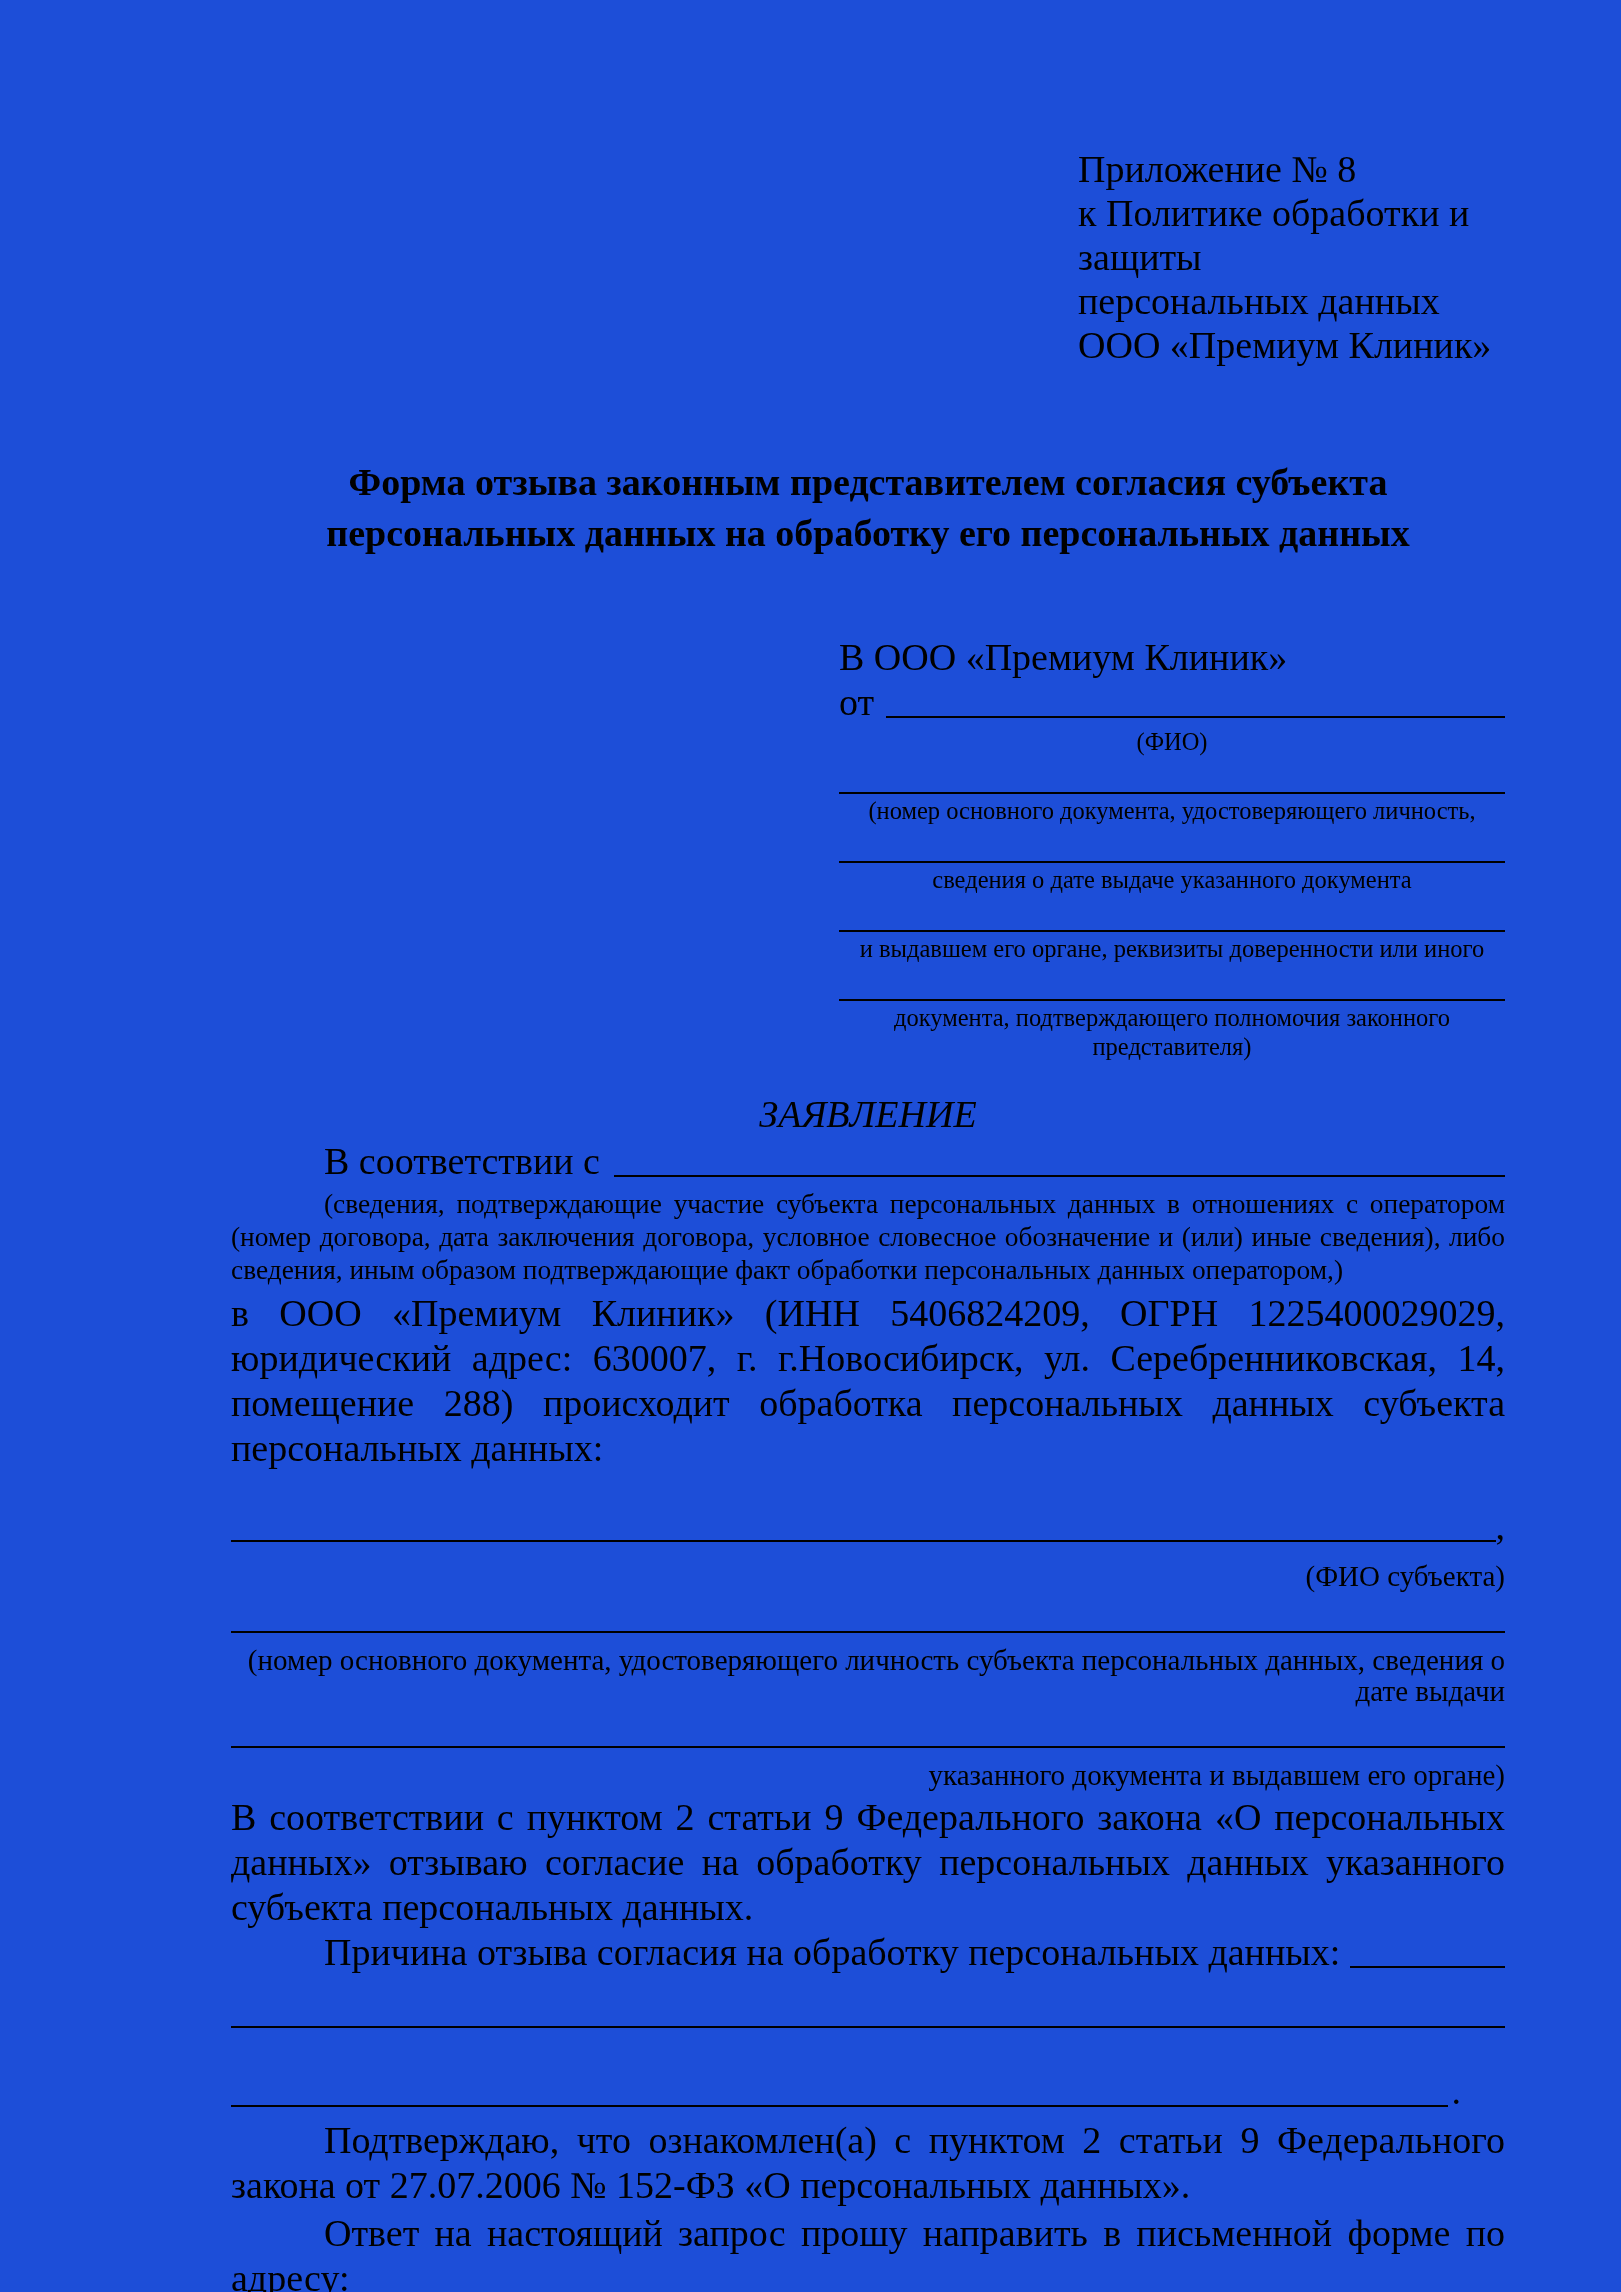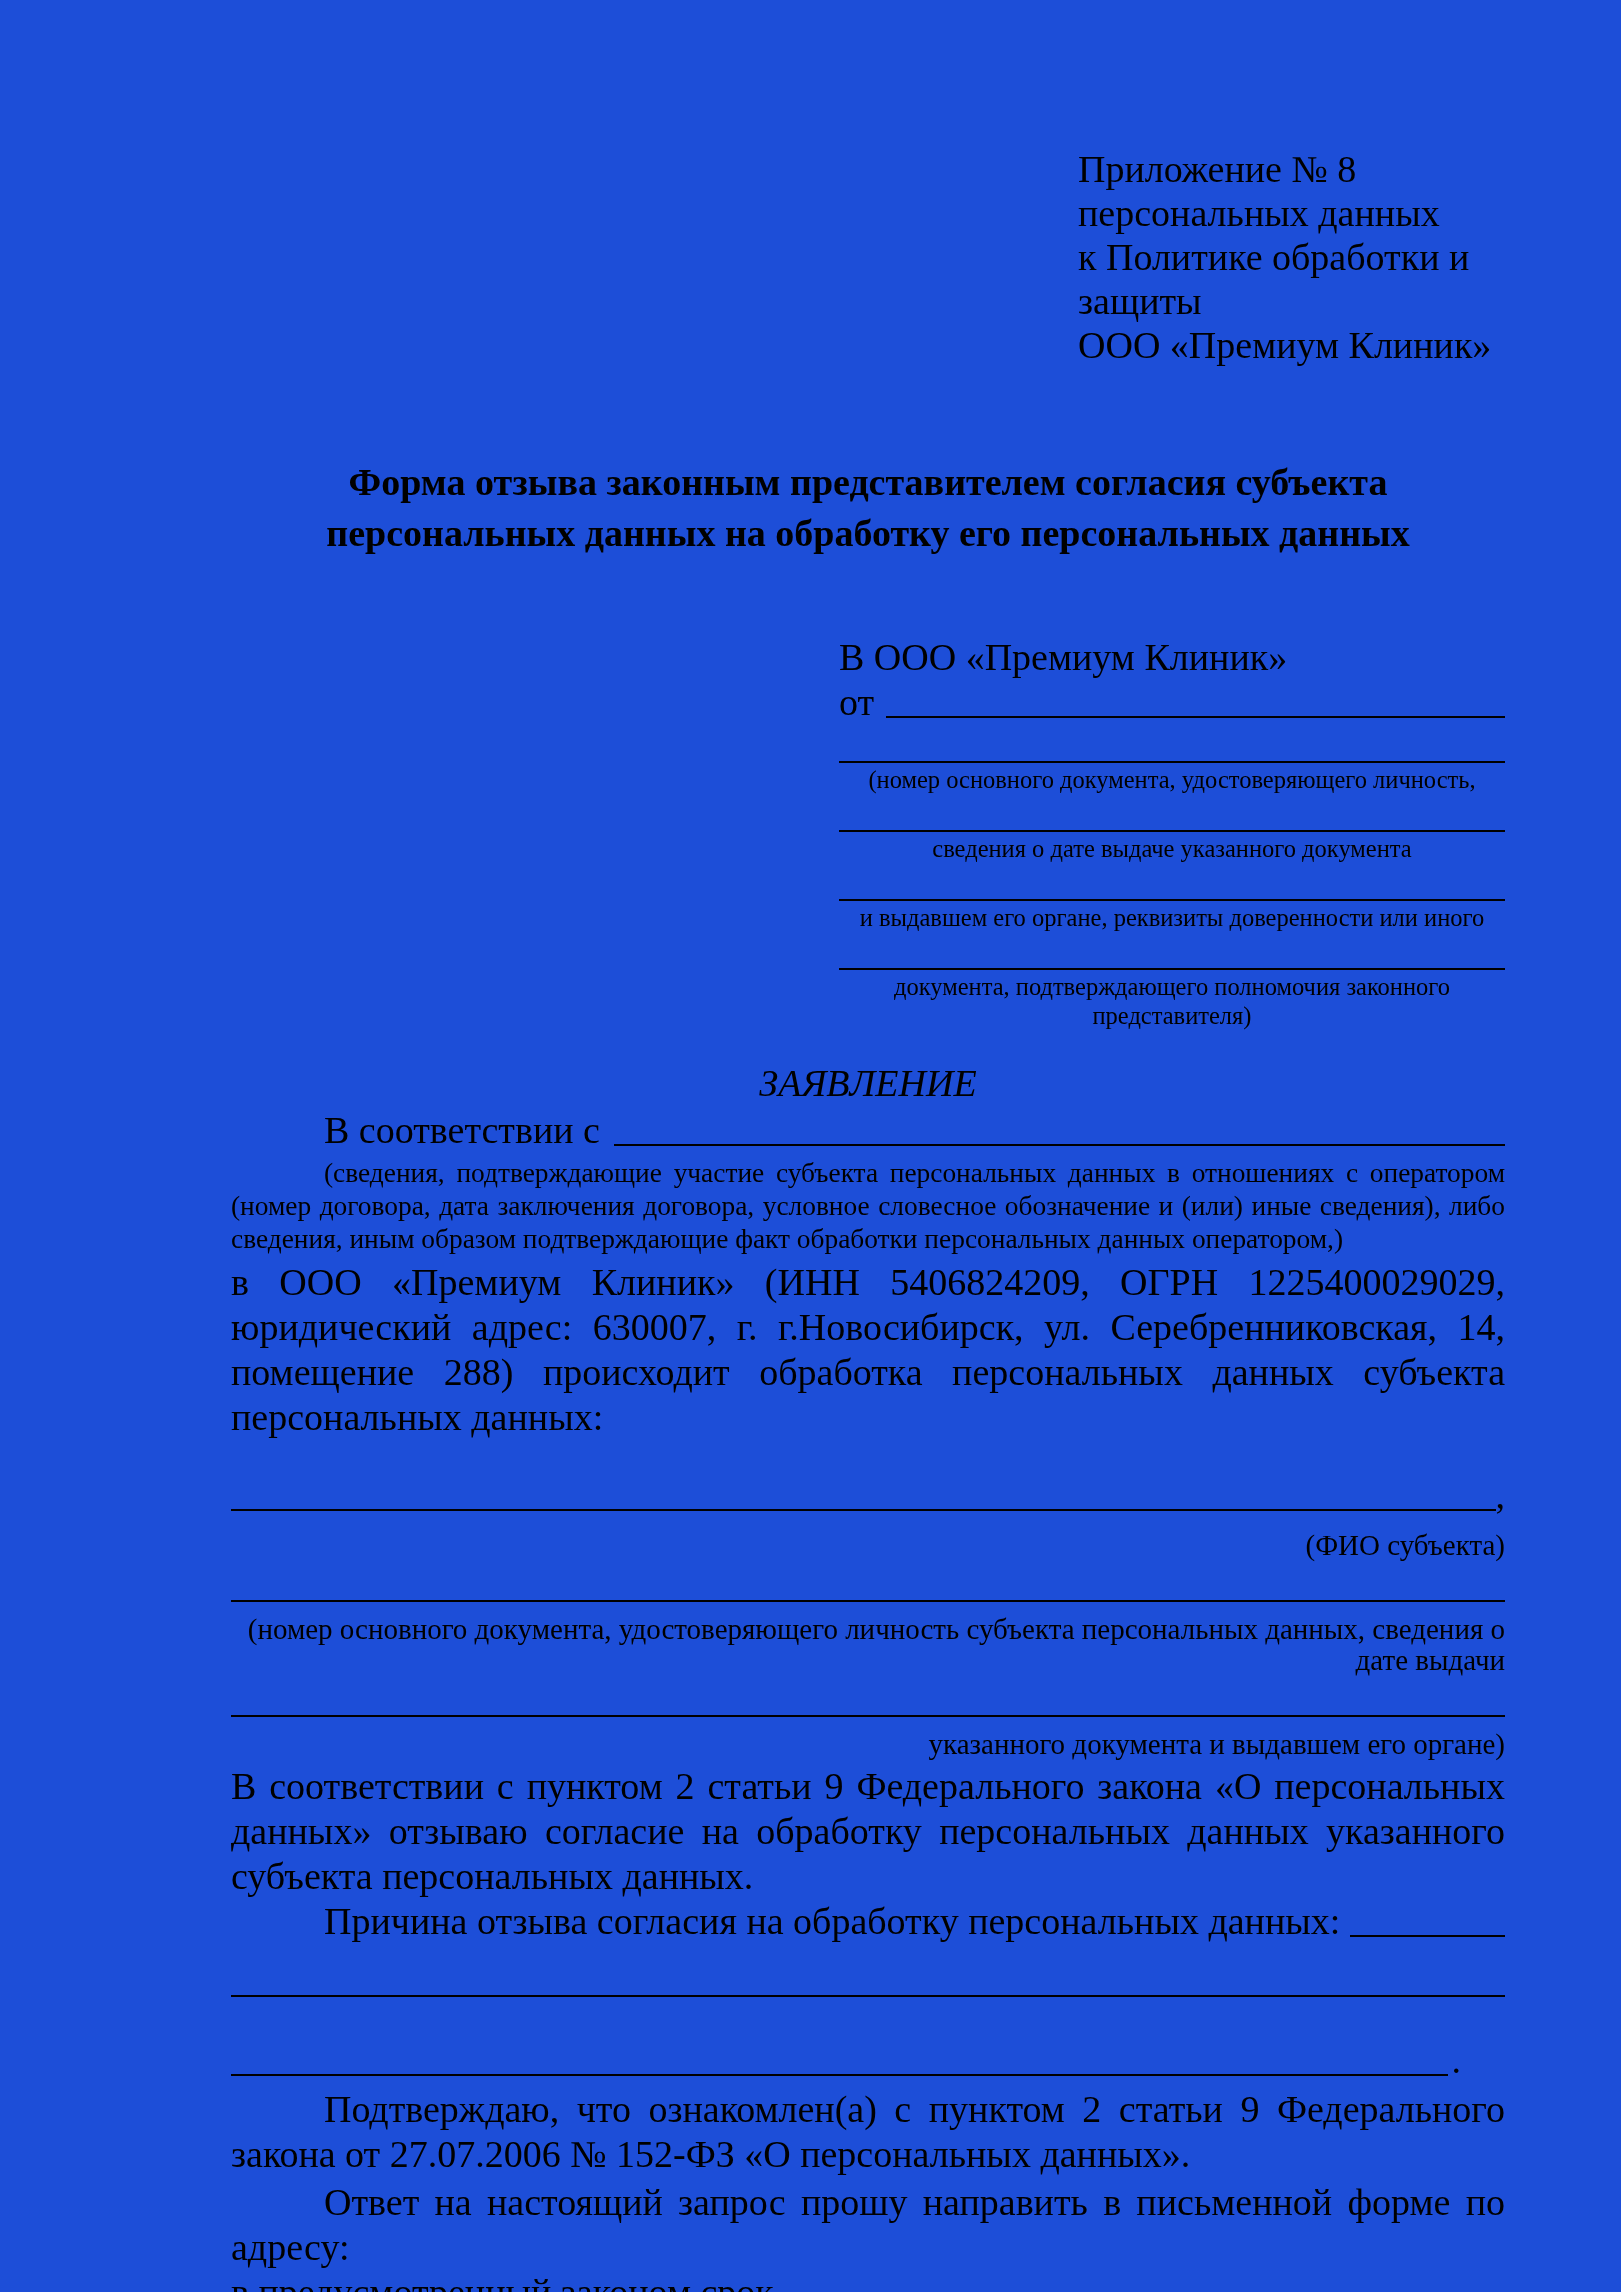--- a/index.html
+++ b/index.html
@@ -99,36 +99,37 @@
   .reply-second .suffix { white-space: nowrap; }
   .reply-rest { flex: 1 1 auto; }
 </style>
 </head>
 <body>
 
 <div class="page">
 
   <div class="appendix">
     <div>Приложение № 8</div>
+    <div>к Политике обработки и защиты</div>
     <div>персональных данных</div>
-    <div>к Политике обработки и защиты</div>
     <div>ООО «Премиум Клиник»</div>
   </div>
 
   <div class="doc-title">
     <div>Форма отзыва законным представителем согласия субъекта</div>
     <div>персональных данных на обработку его персональных данных</div>
   </div>
 
   <div class="addressee">
     <div>В ООО «Премиум Клиник»</div>
     <div class="flex-row from-row">
       <span>от</span>
       <span class="fill"></span>
     </div>
+    <div class="addr-caption">(ФИО)</div>
 
     <div>
       <div class="u-line"></div>
       <div class="addr-caption">(номер основного документа, удостоверяющего личность,</div>
     </div>
     <div>
       <div class="u-line"></div>
       <div class="addr-caption">сведения о дате выдаче указанного документа</div>
     </div>
     <div>

